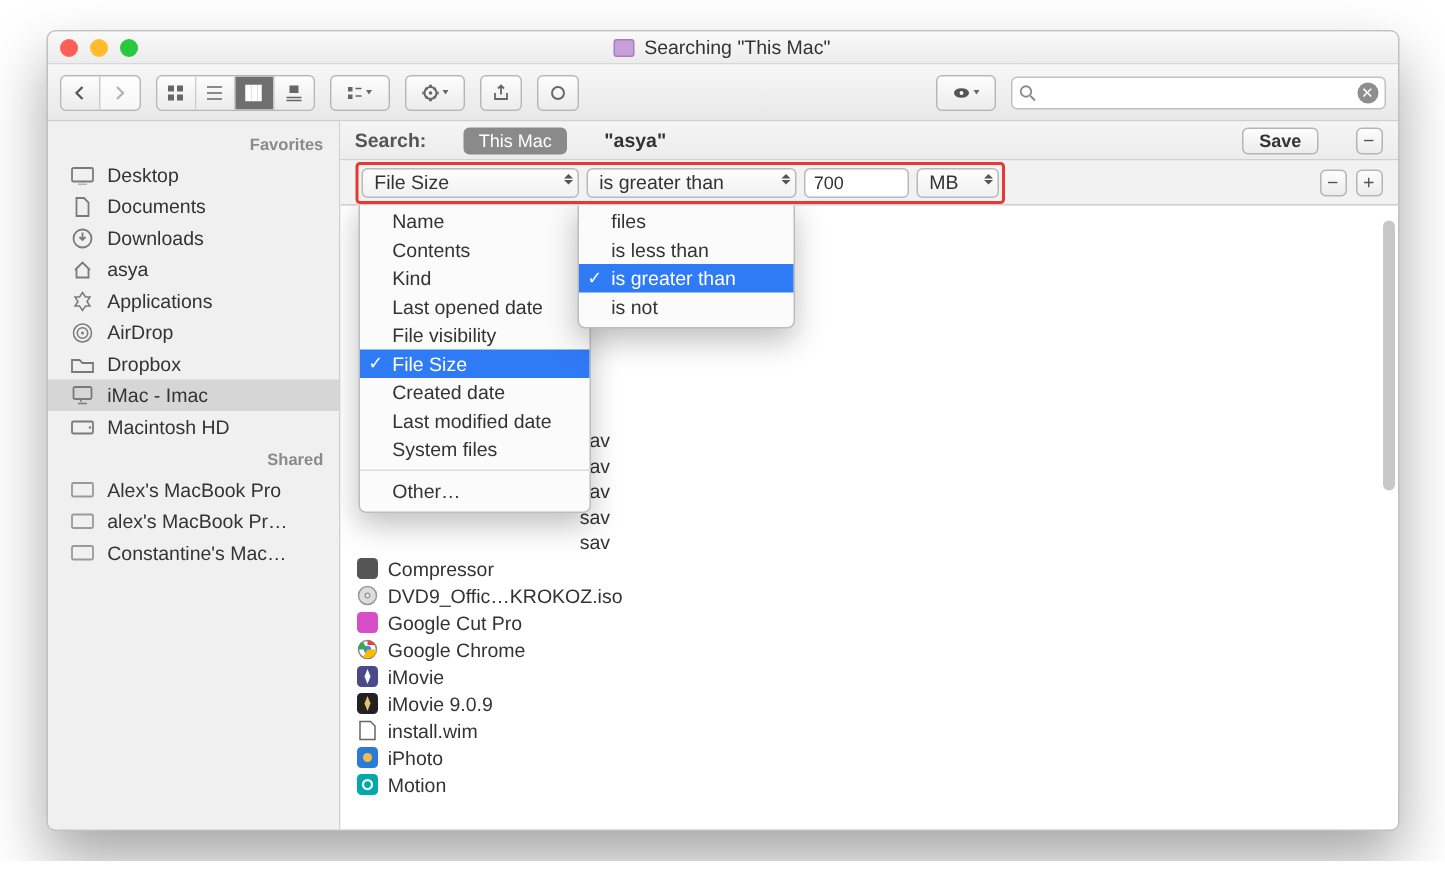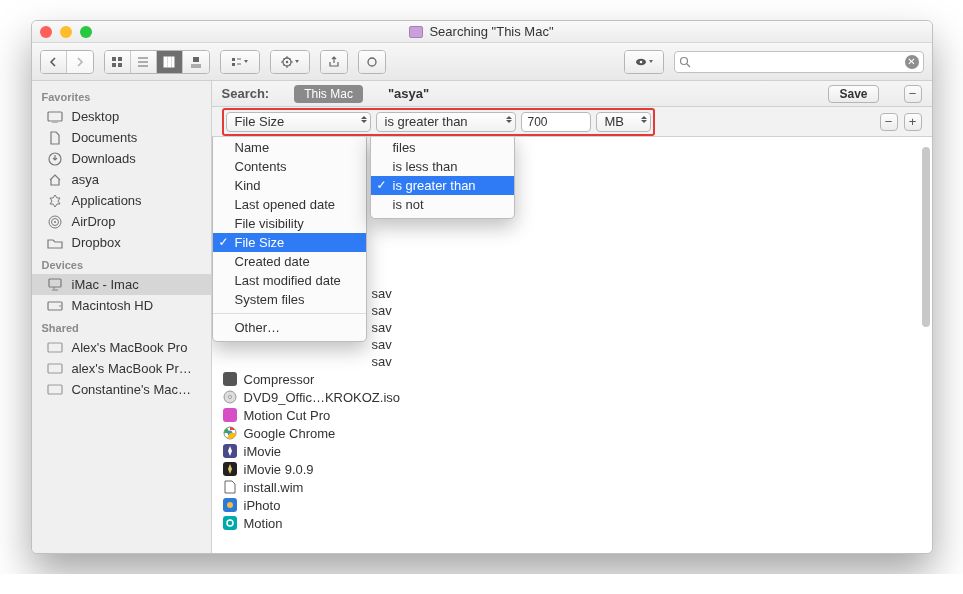--- a/index.html
+++ b/index.html
@@ -19,21 +19,21 @@
 .seg .btn:last-child{border-right:none;}
 .seg .btn.disabled{opacity:0.45;}
 .seg .btn.active{background:#6f6f6f;}
 .seg .btn.active svg{stroke:#fff;fill:#fff;}
 .toolbar .spacer{flex:1;}
 .search{display:flex;align-items:center;border:1px solid #c0c0c0;border-radius:4px;background:#fff;height:22px;width:250px;padding:0 4px;}
 .search svg{flex-shrink:0;}
 .search input{border:none;outline:none;flex:1;font-size:12px;padding:0 4px;}
 .search .clr{width:14px;height:14px;background:#8e8e8e;border-radius:50%;display:flex;align-items:center;justify-content:center;color:#fff;font-size:10px;}
 .body{flex:1;display:flex;overflow:hidden;}
-.sidebar{width:180px;background:#f0f0f0;border-right:1px solid #d0d0d0;overflow-y:auto;padding-top:4px;}
+.sidebar{width:195px;background:#f0f0f0;border-right:1px solid #d0d0d0;overflow-y:auto;padding-top:4px;text-align:right;}
 .sb-head{font-size:11px;color:#8a8a8a;font-weight:600;padding:6px 10px 3px;}
 .sb-item{display:flex;align-items:center;gap:8px;padding:3px 10px 3px 14px;cursor:default;}
 .sb-item.sel{background:#d6d6d6;}
 .sb-ic{width:18px;height:14px;display:flex;align-items:center;justify-content:center;}
 .main{flex:1;display:flex;flex-direction:column;background:#fff;}
 .searchbar{height:26px;display:flex;align-items:center;padding:0 10px;gap:25px;border-bottom:1px solid #d0d0d0;background:linear-gradient(#f5f5f5,#ececec);}
 .searchbar .lbl{font-weight:600;color:#555;}
 .pill{background:#8a8a8a;color:#fff;padding:2px 10px;border-radius:4px;font-size:12px;}
 .scope2{font-weight:700;color:#333;}
 .searchbar .sp{flex:1;}
@@ -47,21 +47,21 @@
 .sel-drop .arr .u{border-bottom:3px solid #555;}
 .sel-drop .arr .d{border-top:3px solid #555;}
 .txtfield{height:20px;border:1px solid #b9b9b9;border-radius:4px;background:#fff;padding:0 6px;font-size:12px;width:70px;}
 .criteria .sp{flex:1;}
 .content{flex:1;position:relative;overflow:hidden;}
 .dropdown{position:absolute;background:#fbfbfb;border:1px solid #bdbdbd;border-radius:5px;box-shadow:0 8px 20px rgba(0,0,0,0.25);z-index:10;padding:4px 0;}
 .dd-item{padding:2px 18px 2px 22px;font-size:13px;position:relative;}
 .dd-item.sel{background:#2f7bf6;color:#fff;}
 .dd-item.chk::before{content:"✓";position:absolute;left:6px;font-size:12px;}
 .dd-sep{height:1px;background:#dcdcdc;margin:4px 0;}
-#dd1{left:0px;top:-4px;width:155px;}
+#dd1{left:12px;top:-4px;width:155px;}
 #dd2{left:158px;top:-4px;width:145px;}
 .filelist{position:absolute;left:0;top:0;width:200px;padding-top:148px;}
 .file-item{display:flex;align-items:center;gap:6px;padding:1px 4px 1px 10px;font-size:12px;}
 .fic{width:16px;height:16px;display:flex;align-items:center;justify-content:center;flex-shrink:0;}
 svg{display:block;}
 .scrollhint{position:absolute;right:0;top:0;width:14px;height:100%;}
 .scrollthumb{position:absolute;right:2px;top:10px;width:8px;height:180px;background:#c8c8c8;border-radius:4px;}
 </style>
 </head>
 <body>
@@ -236,21 +236,20 @@
         </div>
       <div class="sb-item">
           <span class="sb-ic">
             <svg width="16" height="12" viewBox="0 0 16 12">
               <path d="M1 3h5l2 2h7v6H1z" fill="none" stroke="#7a7a7a" stroke-width="1.2"></path>
             </svg>
           </span>
           <span>Dropbox</span>
         </div>
 
-      <div class="sb-head">Devices</div>
       <div class="sb-item sel">
           <span class="sb-ic">
             <svg width="16" height="14" viewBox="0 0 16 14">
               <rect x="2" y="1" width="12" height="8" rx="1" fill="none" stroke="#7a7a7a" stroke-width="1.2"></rect>
               <path d="M7 9v2M5 12h6" stroke="#7a7a7a"></path>
             </svg>
           </span>
           <span>iMac - Imac</span>
         </div>
       <div class="sb-item">
@@ -362,21 +361,21 @@
                 </svg>
               </span>
               <span>DVD9_Offic…KROKOZ.iso</span>
             </div>
           <div class="file-item">
               <span class="fic">
                 <svg width="14" height="14">
                   <rect width="14" height="14" rx="3" fill="#d64fc6"></rect>
                 </svg>
               </span>
-              <span>Motion Cut Pro</span>
+              <span>Google Cut Pro</span>
             </div>
           <div class="file-item">
               <span class="fic">
                 <svg width="14" height="14">
                   <circle cx="7" cy="7" r="6" fill="#fff" stroke="#888"></circle>
                   <circle cx="7" cy="7" r="2.5" fill="#4285f4"></circle>
                   <path d="M7 1a6 6 0 015 3H7z" fill="#ea4335"></path>
                   <path d="M13 7a6 6 0 01-9 5l3-5z" fill="#fbbc05"></path>
                   <path d="M1 7a6 6 0 013-5l3 5z" fill="#34a853"></path>
                 </svg>

